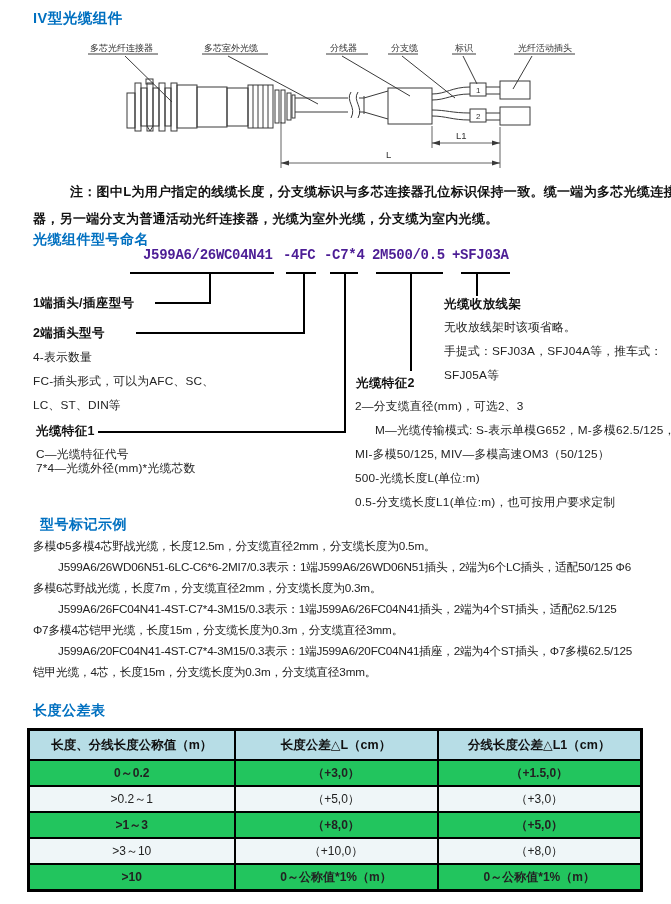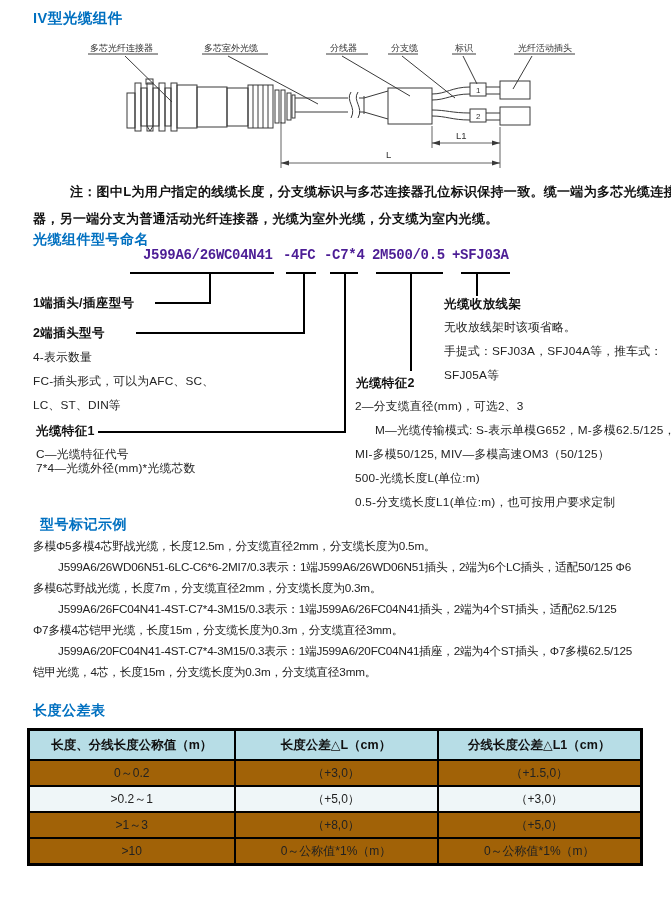--- a/index.html
+++ b/index.html
@@ -11,21 +11,21 @@
   .model-seg{font-size:14px;font-weight:bold;letter-spacing:-0.3px;white-space:nowrap;color:#4c1d95;font-family:Liberation Mono, monospace;}
   .ln{position:absolute;background:#000;}
   .nm-title{font-size:12.5px;font-weight:bold;white-space:nowrap;color:#111;letter-spacing:0.4px;}
   .nm-line{font-size:11.8px;white-space:nowrap;color:#222;letter-spacing:0.2px;}
   .ex-line{font-size:11.7px;letter-spacing:-0.2px;white-space:nowrap;color:#222;height:21px;line-height:21px;}
   .ex-indent{padding-left:25px;}
   table.tol{border-collapse:collapse;border:3px solid #000;table-layout:fixed;width:613px;}
   table.tol th{border:2px solid #000;background:#B7DDE6;height:28px;font-size:12.5px;font-weight:bold;
                text-align:center;padding:0;color:#111;}
   table.tol td{border:2px solid #000;height:24px;font-size:12px;text-align:center;padding:0;color:#222;}
-  table.tol tr.odd td{background:#a16207;}
+  table.tol tr.odd td{background:#22c55e;font-weight:bold;}
   table.tol tr.even td{background:#EFF6F8;}
   svg text{font-family:"Liberation Sans","DejaVu Sans",sans-serif;}
   .dg-label{font-size:9px;fill:#333;}
   .dg-dim{font-size:9.5px;fill:#333;}
   .dg-mark{font-size:8px;fill:#333;}
 </style>
 </head>
 <body>
 
 <div class="page">
@@ -199,20 +199,25 @@
       <tr class="even">
         <td>&gt;0.2～1</td>
         <td>（+5,0）</td>
         <td>（+3,0）</td>
       </tr>
       <tr class="odd">
         <td>&gt;1～3</td>
         <td>（+8,0）</td>
         <td>（+5,0）</td>
       </tr>
+      <tr class="even">
+        <td>&gt;3～10</td>
+        <td>（+10,0）</td>
+        <td>（+8,0）</td>
+      </tr>
       <tr class="odd">
         <td>&gt;10</td>
         <td>0～公称值*1%（m）</td>
         <td>0～公称值*1%（m）</td>
       </tr>
     </tbody>
   </table>
 
 </div>
 

